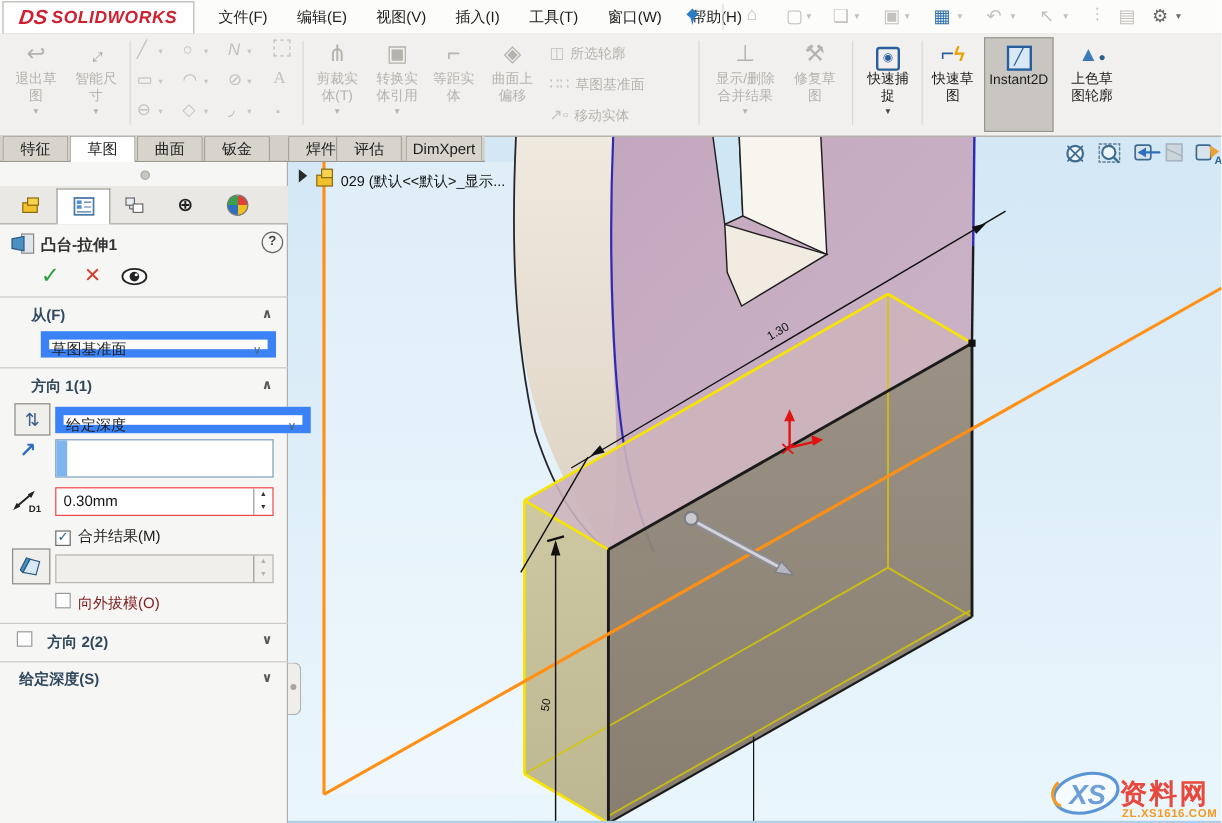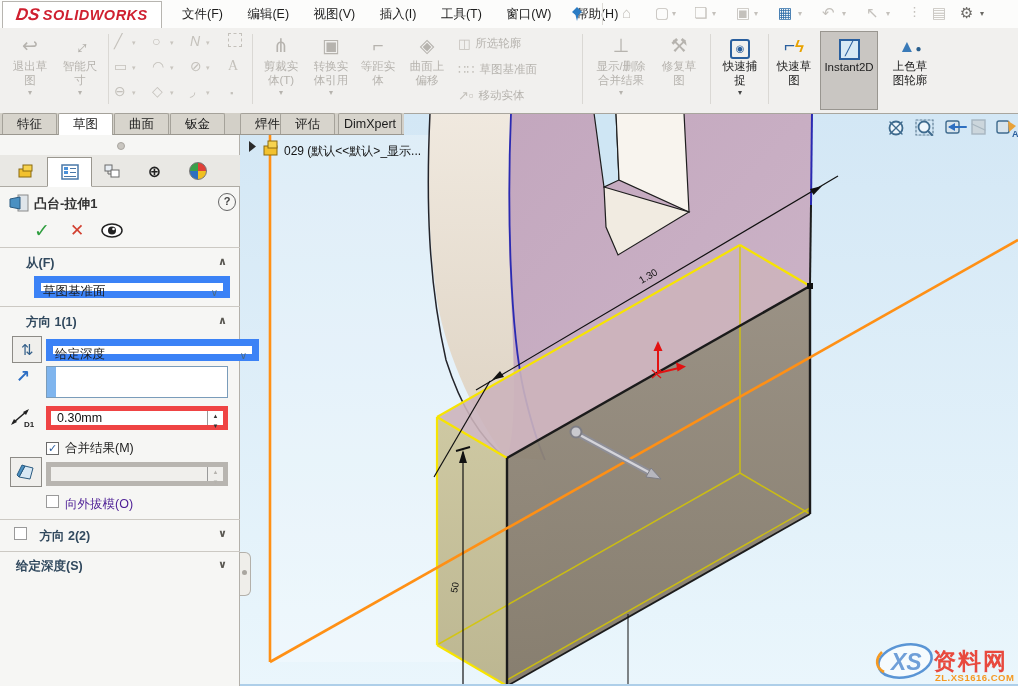--- a/index.html
+++ b/index.html
@@ -44,31 +44,31 @@
   #panel{left:0;top:135px;width:240px;height:551px;background:#f6f6f4;border-right:1px solid #b3b0aa;z-index:28;box-sizing:border-box;}
   .pdiv{position:absolute;left:0;width:240px;height:1px;background:#ccc9c3;}
   #mgrbar{position:absolute;left:0;top:20px;width:240px;height:31px;background:#e9e8e4;border-bottom:1px solid #aeaba4;}
   .mtab{position:absolute;top:2px;width:43px;height:28px;display:flex;align-items:center;justify-content:center;}
   .mtab.active{background:#fff;border:1px solid #9a978f;border-bottom:1px solid #fff;}
   .sec-label{font-weight:bold;font-size:12.5px;color:#31495e;}
   .chev{position:absolute;right:12px;color:#5a5852;font-size:11px;font-weight:bold;}
   .dropdown{position:absolute;background:#fff;border:7px solid #3b82f6;height:22px;box-sizing:border-box;
             font-size:12.5px;color:#1c1c1c;display:flex;align-items:flex-start;padding-left:2px;}
   .dd-ar{position:absolute;right:5px;top:4px;font-size:10px;color:#4a6a85;}
-  .spin{position:absolute;background:#fff;border:5px solid #ef4444;height:24px;box-sizing:border-box;font-size:12.5px;color:#111;
+  .spin{position:absolute;background:#fff;border:1px solid #ef4444;height:24px;box-sizing:border-box;font-size:12.5px;color:#111;
         display:flex;align-items:center;padding-left:6px;}
   .spin .btns{position:absolute;right:0;top:0;width:15px;height:100%;border-left:1px solid #9a9a9a;display:flex;flex-direction:column;}
   .spin .btns span{flex:1;font-size:6px;line-height:10px;text-align:center;color:#333;}
   .spin.disabled{background:#f0efec;border-color:#b8b5b0;}
   .spin.disabled .btns span{color:#b5b2ad;}
   .cb{width:13px;height:13px;border:1px solid #6a6a6a;background:#fff;display:inline-block;box-sizing:border-box;
       font-size:11px;line-height:11px;text-align:center;color:#2a5d9e;font-weight:bold;}
   .cb.off{border-color:#9a9a9a;}
   .cblabel{font-size:12.5px;color:#1c1c1c;margin-left:6px;}
-  .cblabel.dim{color:#4c1d95;}
+  .cblabel.dim{color:#7f1d1d;}
   .selbox{position:absolute;background:#fff;border:1px solid #7a9cba;box-sizing:border-box;}
   .selstrip{position:absolute;left:0;top:0;width:9px;height:100%;background:#7fb5ee;}
   .sqbtn{position:absolute;border:1px solid #8d8b86;background:#f0efec;display:flex;align-items:center;justify-content:center;box-sizing:border-box;}
   #splitter-tab{left:240px;top:552px;width:10px;height:42px;background:#efeeea;border:1px solid #b3b0aa;border-left:none;
                 border-radius:0 6px 6px 0;z-index:29;}
   #splitter-tab i{position:absolute;left:2px;top:17px;width:5px;height:5px;border-radius:50%;background:#a9a6a0;}
   #panel-topdot{left:117px;top:142px;width:6px;height:6px;border-radius:50%;background:#c9c6c0;border:1px solid #a9a6a0;z-index:31;}
   .ball{width:16px;height:16px;border-radius:50%;background:conic-gradient(#e04038 0 25%,#f0c020 25% 50%,#2e6fc0 50% 75%,#3aa04a 75% 100%);border:1px solid #777;}
   
 </style>

